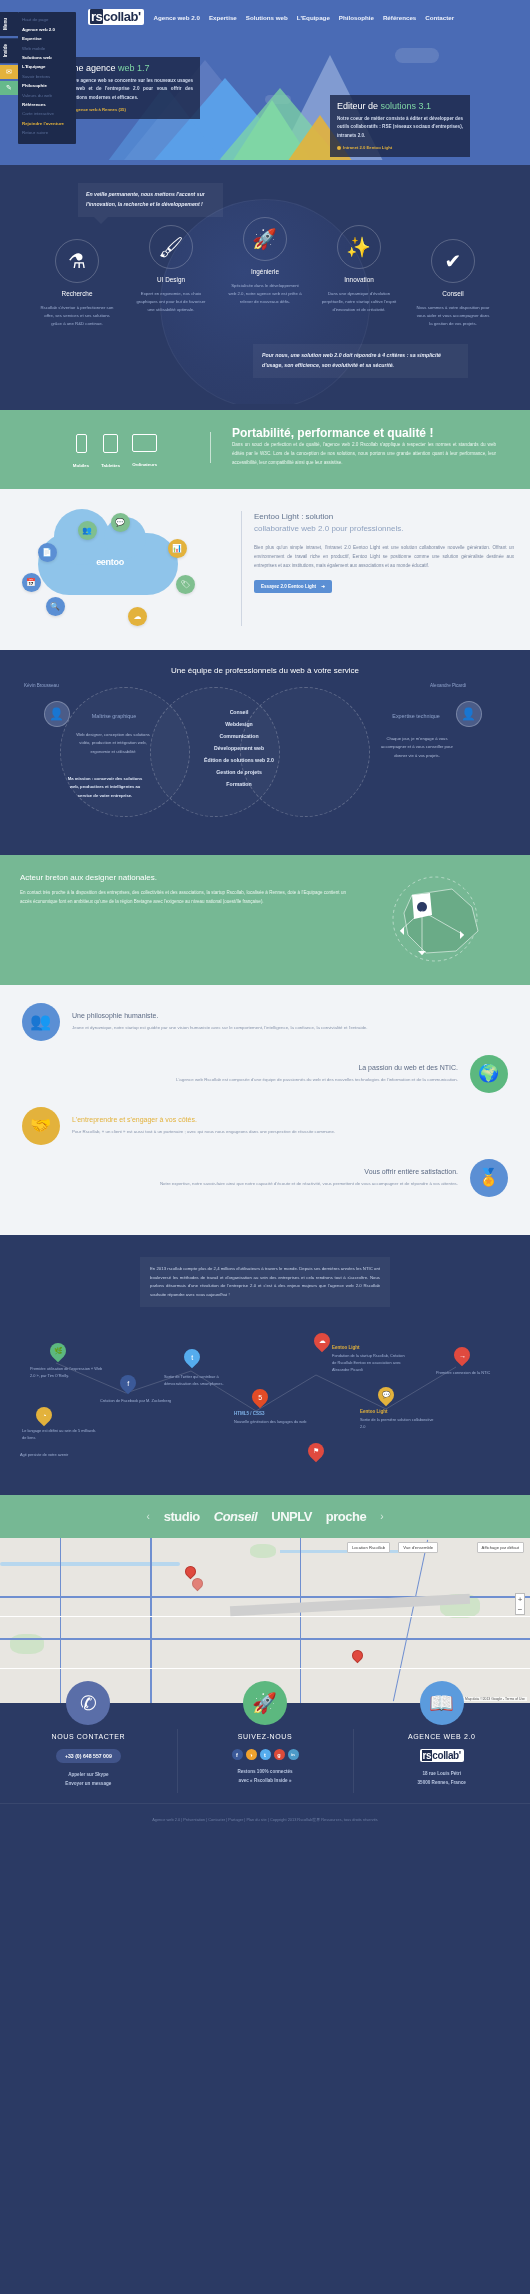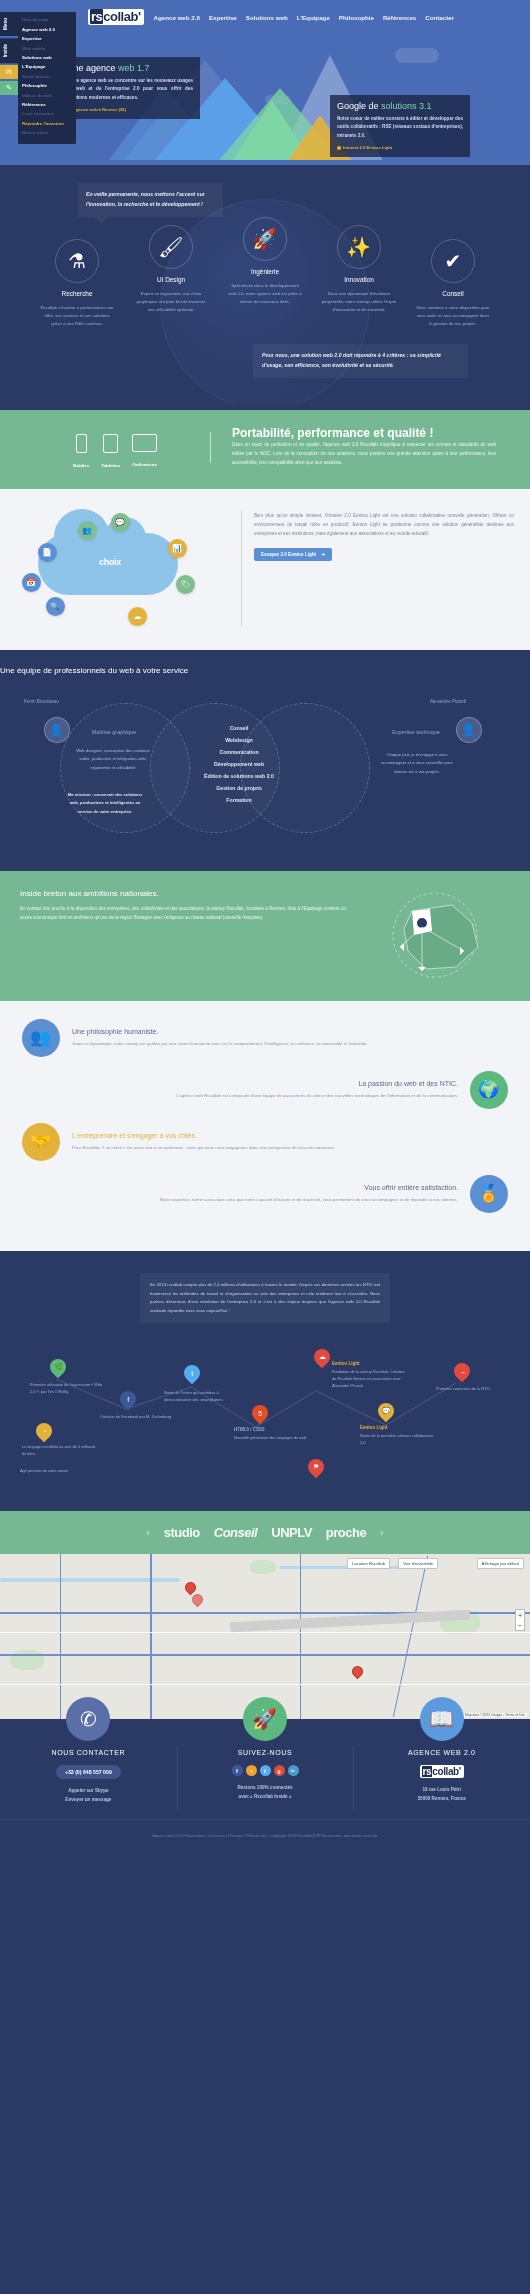--- a/index.html
+++ b/index.html
@@ -164,21 +164,21 @@
   .ee-txt h2 em { font-style:normal; color:#8fa2c0; }
   .ee-txt p { font-size: 4.6px; line-height: 2.0; color:#7a87a0; text-align:justify; }
   .btn-blue {
     display:inline-flex; align-items:center; gap:5px; margin-top: 9px;
     background:#5b8fd4; color:#fff; font-size:4.6px; font-weight:bold;
     padding: 4px 7px; border-radius:2px;
   }
 
   
   .team { background:#2b3a64; padding: 16px 0 26px; position:relative; overflow:hidden; }
-  .team h2 { text-align:left; font-size: 8px; font-weight:normal; margin-bottom: 20px; }
+  .team h2 { text-align:center; font-size: 8px; font-weight:normal; margin-bottom: 4px; }
   .venn { position:relative; height: 150px; margin-top: 4px; }
   .vcirc { position:absolute; border-radius:50%; border:1px dashed rgba(255,255,255,0.22); }
   .v1 { width:130px;height:130px; left:60px; top:8px; background:rgba(255,255,255,0.025);}
   .v2 { width:130px;height:130px; left:150px; top:8px; background:rgba(255,255,255,0.025);}
   .v3 { width:130px;height:130px; left:240px; top:8px; background:rgba(255,255,255,0.025);}
   .vtitle { position:absolute; font-size:5.4px; color:#8fa3cc; text-align:center; width:72px;}
   .vlist { position:absolute; text-align:center; width: 78px; font-size:4.2px; line-height:2.0; color:#aebbd8;}
   .vcenter { position:absolute; left:184px; top:28px; width:110px; text-align:center; }
   .vcenter div { font-size: 5.2px; line-height: 2.3; color:#dde5f5; font-weight:bold;}
   .avatar {
@@ -334,21 +334,21 @@
     <div class="hcard" style="left:60px;top:57px;width:140px;">
       <h2><span>Une agence </span><em>web 1.7</em></h2>
       <p>Notre agence web se concentre sur les nouveaux usages du web et de l'entreprise 2.0 pour vous offrir des solutions modernes et efficaces.</p>
       <div class="cta">
           <i class="dot-y"></i>
           <span>Agence web à Rennes (35)</span>
         </div>
     </div>
 
     <div class="hcard" style="left:330px;top:95px;width:140px;">
-      <h2><span>Google de </span><em>solutions 3.1</em></h2>
+      <h2><span>Editeur de </span><em>solutions 3.1</em></h2>
       <p>Notre coeur de métier consiste à éditer et développer des outils collaboratifs : RSE (réseaux sociaux d'entreprises), intranets 2.0.</p>
       <div class="cta">
           <i class="dot-y"></i>
           <span>Intranet 2.0 Eentoo Light</span>
         </div>
     </div>
   </section>
 
   <section class="expertise">
     <div class="globe"></div>
@@ -409,32 +409,33 @@
         <h2>Portabilité, performance et qualité !</h2>
         <p>Dans un souci de perfection et de qualité, l'agence web 2.0 Rscollab s'applique à respecter les normes et standards du web édités par le W3C. Lors de la conception de nos solutions, nous portons une grande attention quant à leur performance, leur accessibilité, leur compatibilité ainsi que leur assistise.</p>
       </div>
     </div>
   </section>
 
   <section class="eentoo">
     <div class="cloudwrap">
       <div class="bigcloud"></div>
       <div class="eentoo-label">
-          <div class="nm">choix</div>
+          <div class="nm">eentoo</div>
         </div>
       <div class="bubble" style="left:62px;top:10px;background:#7fbf8f;">👥</div>
       <div class="bubble" style="left:95px;top:2px;background:#7fbf8f;">💬</div>
       <div class="bubble" style="left:22px;top:32px;background:#5b8fd4;">📄</div>
       <div class="bubble" style="left:152px;top:28px;background:#e3b23c;">📊</div>
       <div class="bubble" style="left:6px;top:62px;background:#5b8fd4;">📅</div>
       <div class="bubble" style="left:30px;top:86px;background:#5b8fd4;">🔍</div>
       <div class="bubble" style="left:160px;top:64px;background:#7fbf8f;">🏷</div>
       <div class="bubble" style="left:112px;top:96px;background:#e3b23c;">☁</div>
     </div>
     <div class="ee-txt">
+      <h2><span>Eentoo Light : solution</span><br><em>collaborative web 2.0 pour professionnels.</em></h2>
       <p>Bien plus qu'un simple intranet, l'intranet 2.0 Eentoo Light est une solution collaborative nouvelle génération. Offrant un environnement de travail riche en productif, Eentoo Light se positionne comme une solution généraliste destinée aux entreprises et aux institutions, mais également aux associations et au monde éducatif.</p>
       <a class="btn-blue">
           <span>Essayez 2.0 Eentoo Light</span>
           <span>➜</span>
         </a>
     </div>
   </section>
 
   <section class="team">
     <h2>Une équipe de professionnels du web à votre service</h2>
@@ -462,21 +463,21 @@
         <div>Développement web</div>
         <div>Édition de solutions web 2.0</div>
         <div>Gestion de projets</div>
         <div>Formation</div>
       </div>
     </div>
   </section>
 
   <section class="breton">
     <div class="breton-txt">
-      <h2>Inside breton aux ambitions nationales.</h2>
+      <h2>Acteur breton aux designer nationales.</h2>
       <p>En contact très proche à la disposition des entreprises, des collectivités et des associations, la startup Rscollab, localisée à Rennes, dote à l'Equipage contient un accès économique font en ambitieux qu'une de la région Bretagne avec l'exigence au niveau national (ouest/Ile française).</p>
     </div>
     <div class="frmap">
       <svg width="150" height="92" viewBox="0 0 150 92">
         <circle cx="75" cy="46" r="42" fill="none" stroke="rgba(255,255,255,0.45)" stroke-dasharray="3 3"></circle>
         <path d="M52 22 L92 16 L112 34 L118 58 L96 78 L66 80 L48 62 L44 40 Z" fill="#6aab87" stroke="rgba(255,255,255,0.55)" stroke-width="1"></path>
         <path d="M52 22 L70 20 L72 42 L54 46 Z" fill="#ffffff"></path>
         <circle cx="62" cy="34" r="5" fill="#2b3a64"></circle>
         <path d="M62 38 L40 58 M62 38 L62 82 M62 38 L104 62" stroke="#ffffff" stroke-width="0.7" opacity="0.85"></path>
         <polygon points="40,58 44,54 44,62" fill="#fff"></polygon>

